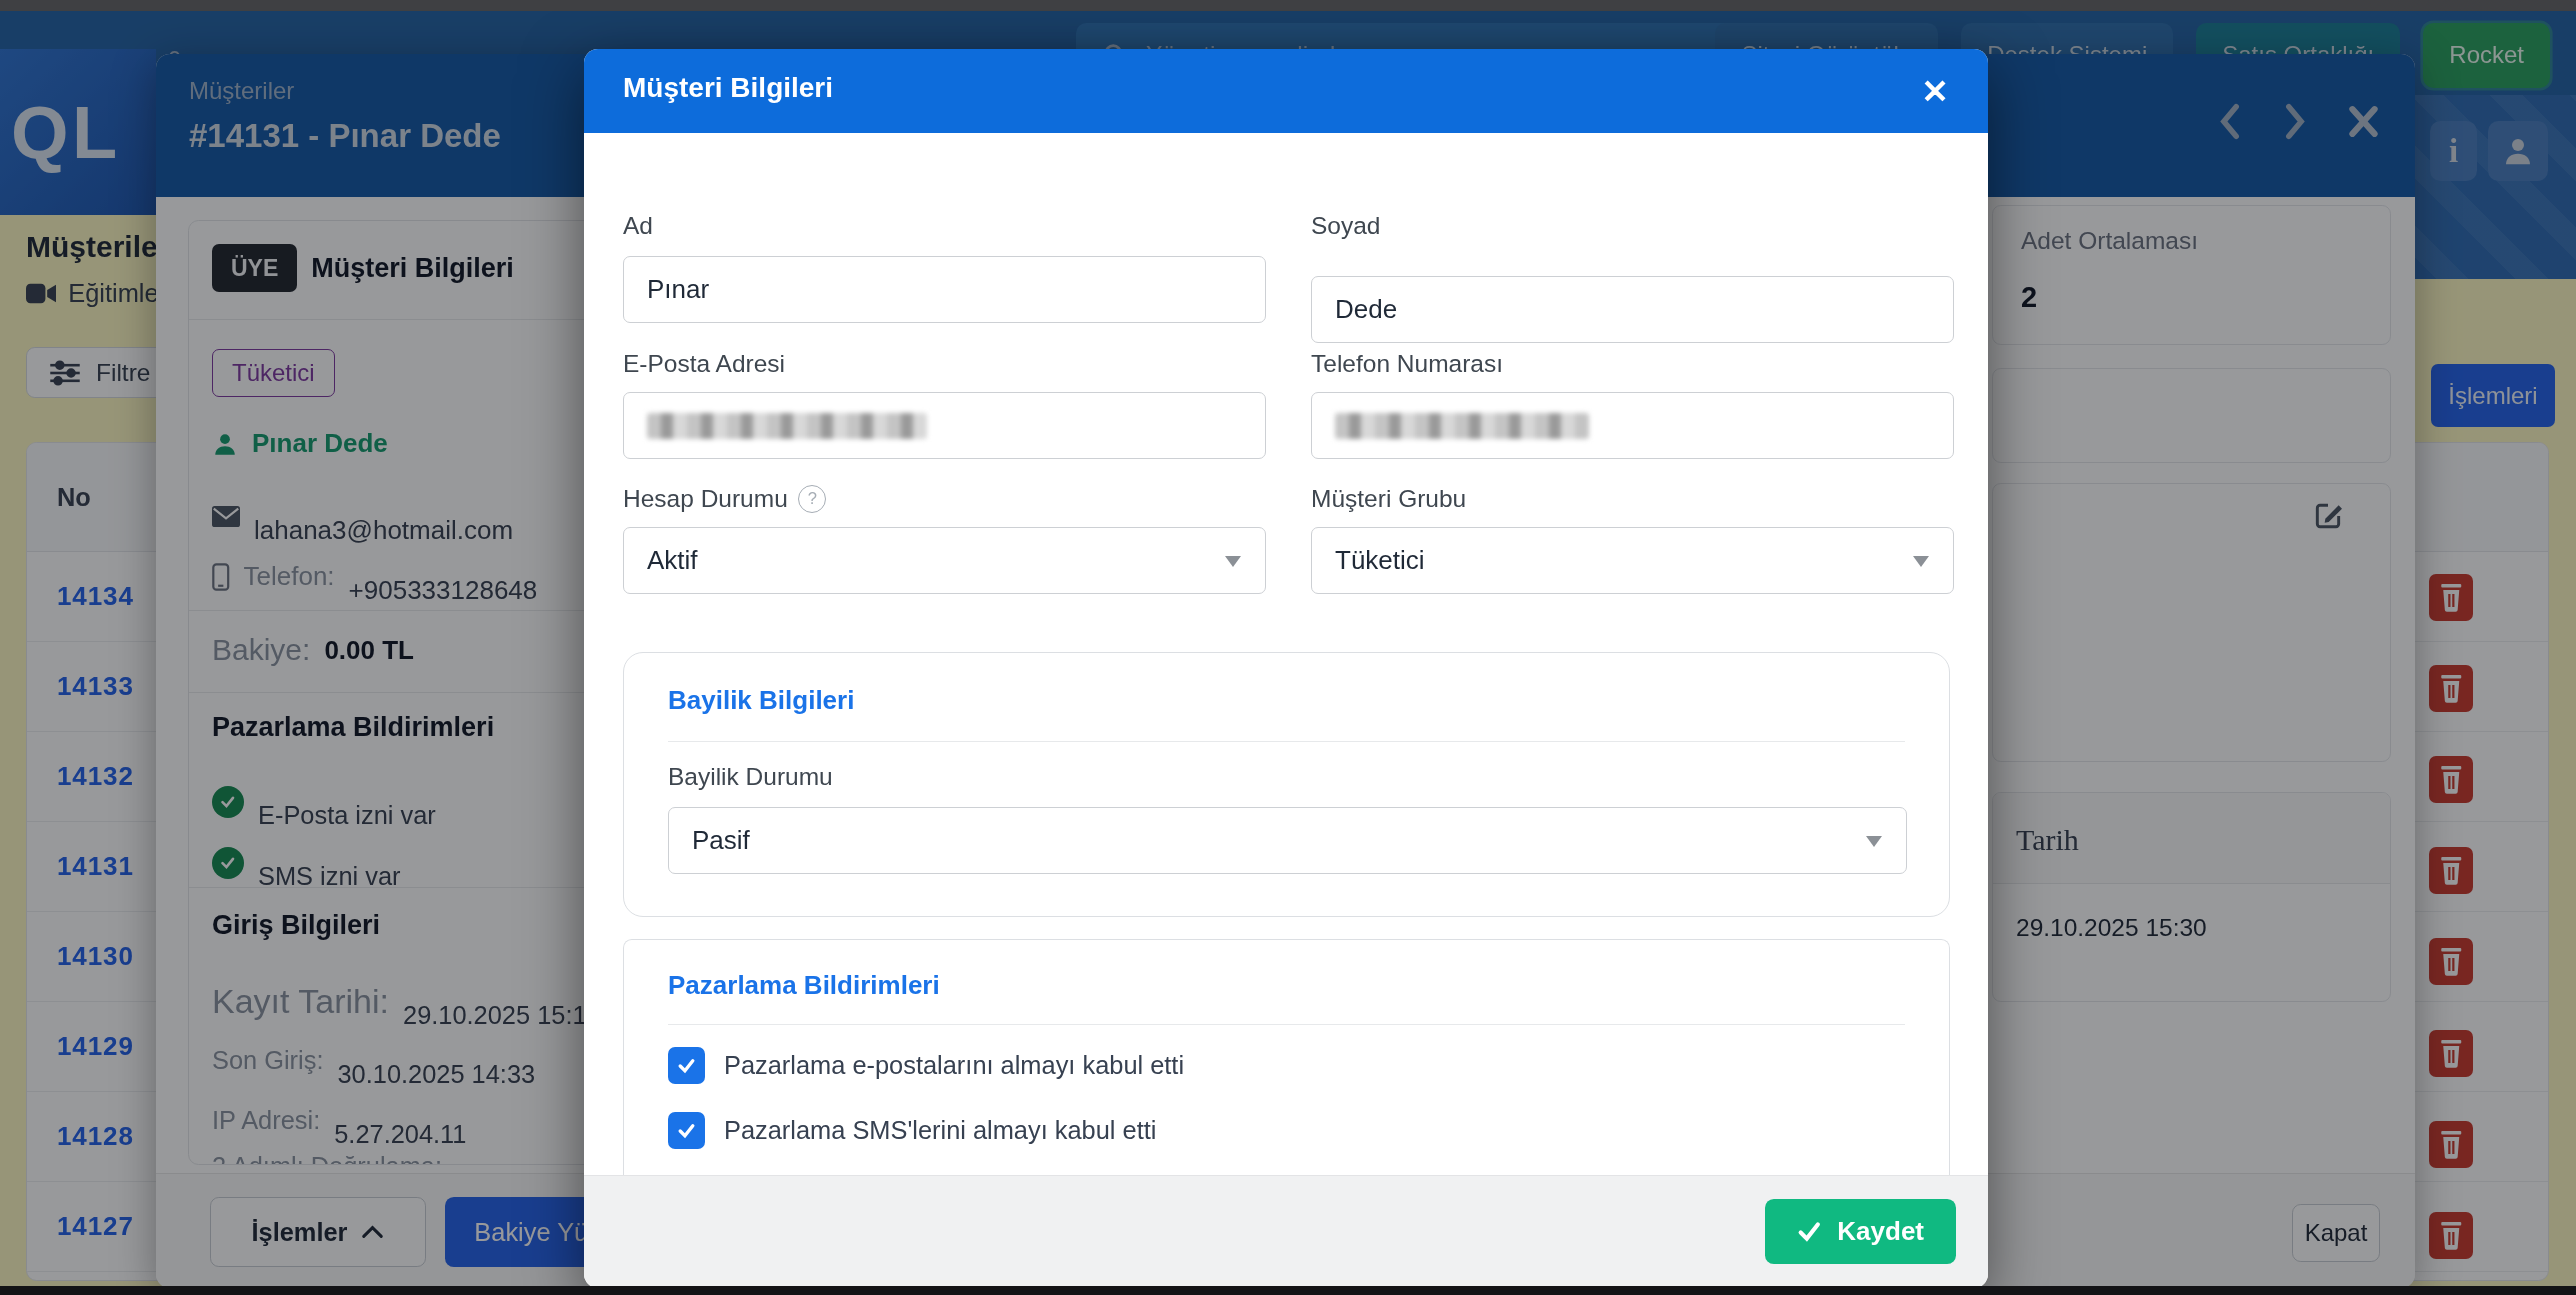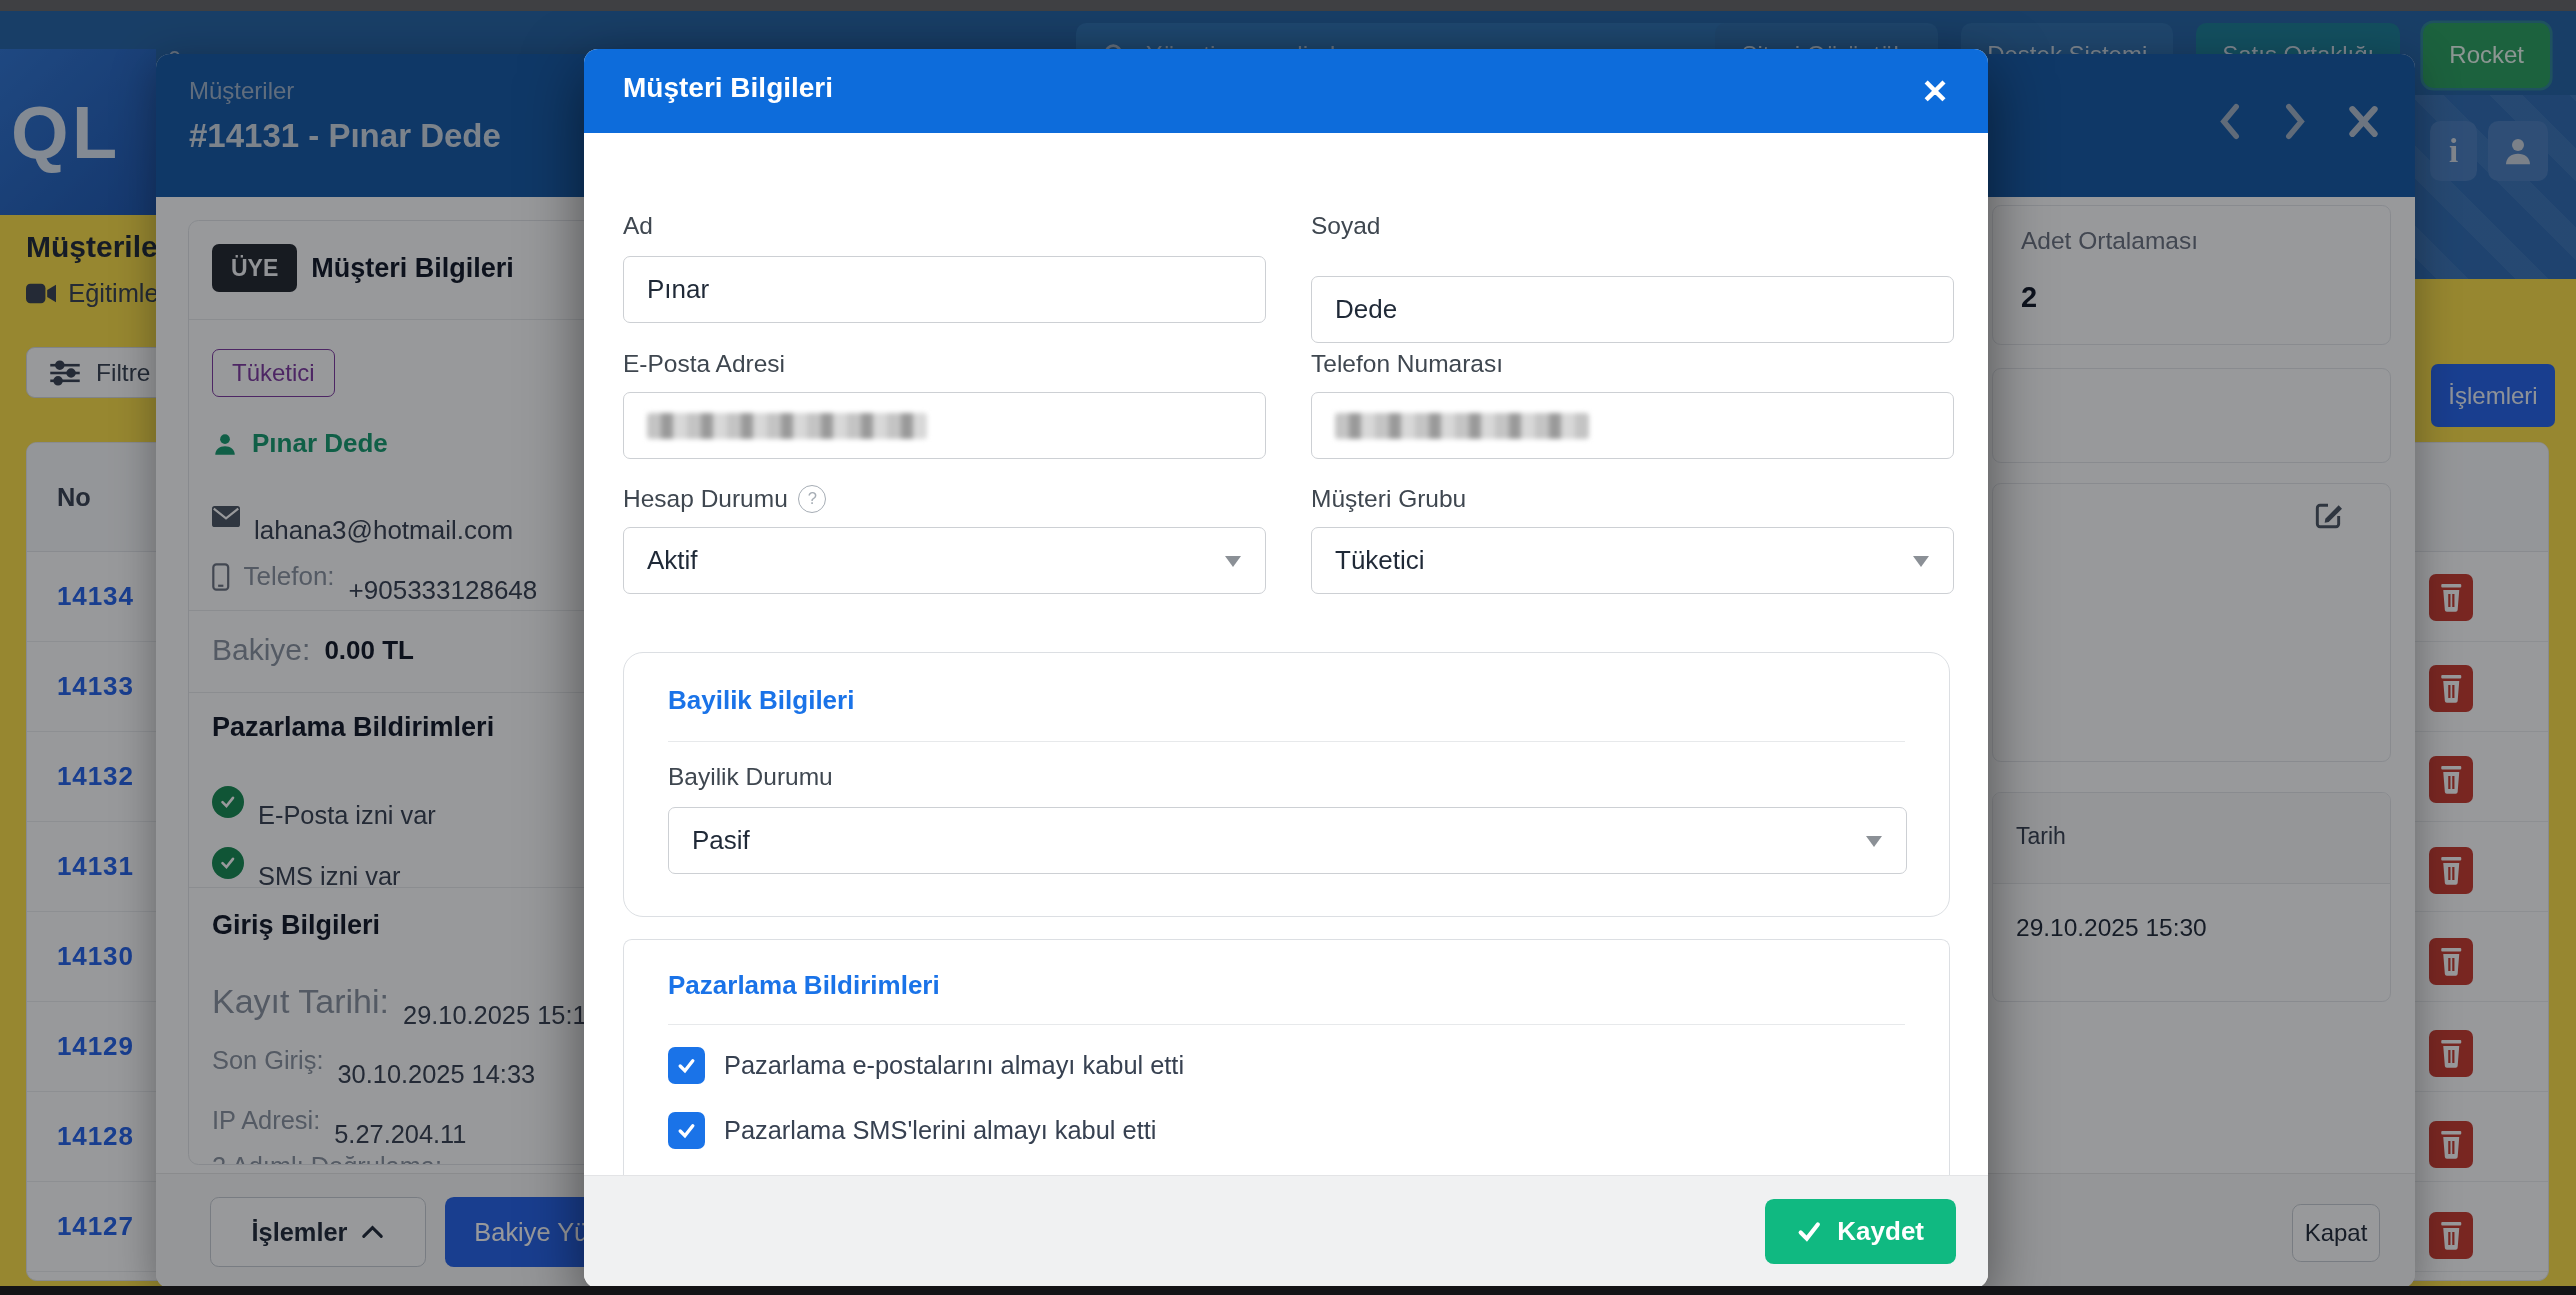--- a/index.html
+++ b/index.html
@@ -1,17 +1,17 @@
 <!DOCTYPE html>
 <html style="font-size:14px"><head>
 <meta charset="utf-8">
 <style>
   html,body{margin:0;padding:0;background:#202124;}
   #screen{position:relative;width:2576px;height:1295px;overflow:hidden;
-    font-family:"Liberation Sans",sans-serif;background:#fde047;}
+    font-family:"Liberation Sans",sans-serif;background:#fef9c3;}
   .abs{position:absolute;}
   svg{display:block;}
 
   
   .topstrip{left:0;top:0;width:2576px;height:10.5px;background:#3f4043;z-index:30;}
   .bottomstrip{left:0;top:1286px;width:2576px;height:8.8px;background:#131316;z-index:30;}
   .topbar{left:0;top:10.5px;width:2576px;height:95px;background:#2463a5;z-index:1;}
   .version{left:26px;top:35px;font-size:24.5px;color:#a7b8cc;}
   .searchbox{left:1076px;top:12.3px;width:736px;height:65px;background:#2e74b5;border-radius:10.5px;
     display:flex;align-items:center;gap:17.5px;padding-left:24.5px;box-sizing:border-box;}
@@ -355,21 +355,21 @@
     <div class="rcard" style="left:1836px;top:314px;width:399px;height:95px;"></div>
     <div class="rcard" style="left:1836px;top:429px;width:399px;height:279px;">
       <svg style="position:absolute;right:46px;top:16px;" width="32" height="32" viewBox="0 0 24 24" fill="none" stroke="#4b5563" stroke-width="2.2">
           <path d="M4 6a2 2 0 0 1 2-2h6"></path>
           <path d="M20 12v6a2 2 0 0 1-2 2H6a2 2 0 0 1-2-2V6"></path>
           <path d="M10 14l10-10 2.5 2.5L12.5 16.5 9.5 17z" fill="#4b5563" stroke="none"></path>
         </svg>
     </div>
     <div class="rcard" style="left:1836px;top:738px;width:399px;height:210px;overflow:hidden;">
       <div style="position:absolute;left:0;top:0;width:100%;height:91px;background:#fafafa;border-bottom:1.8px solid #e7e9eb;box-sizing:border-box;">
-        <span style="position:absolute;left:23px;top:30px;font-size:23px;color:#374151;">Tarih</span>
+        <span style="position:absolute;left:23px;top:30px;font-size:30px;color:#374151;font-family:Liberation Serif, serif;">Tarih</span>
       </div>
       <div style="position:absolute;left:23px;top:121px;font-size:24.5px;color:#1f2937;">29.10.2025 15:30</div>
     </div>
 
     <div class="dfoot">
       <button class="btn-outline" style="position:absolute;left:54px;top:23px;width:216px;height:70px;">
         <span>İşlemler</span>
         <svg width="23" height="14" viewBox="0 0 26 16" fill="none" stroke="#1f2937" stroke-width="3.5" stroke-linecap="round">
             <polyline points="3,13 13,3 23,13"></polyline>
           </svg>

